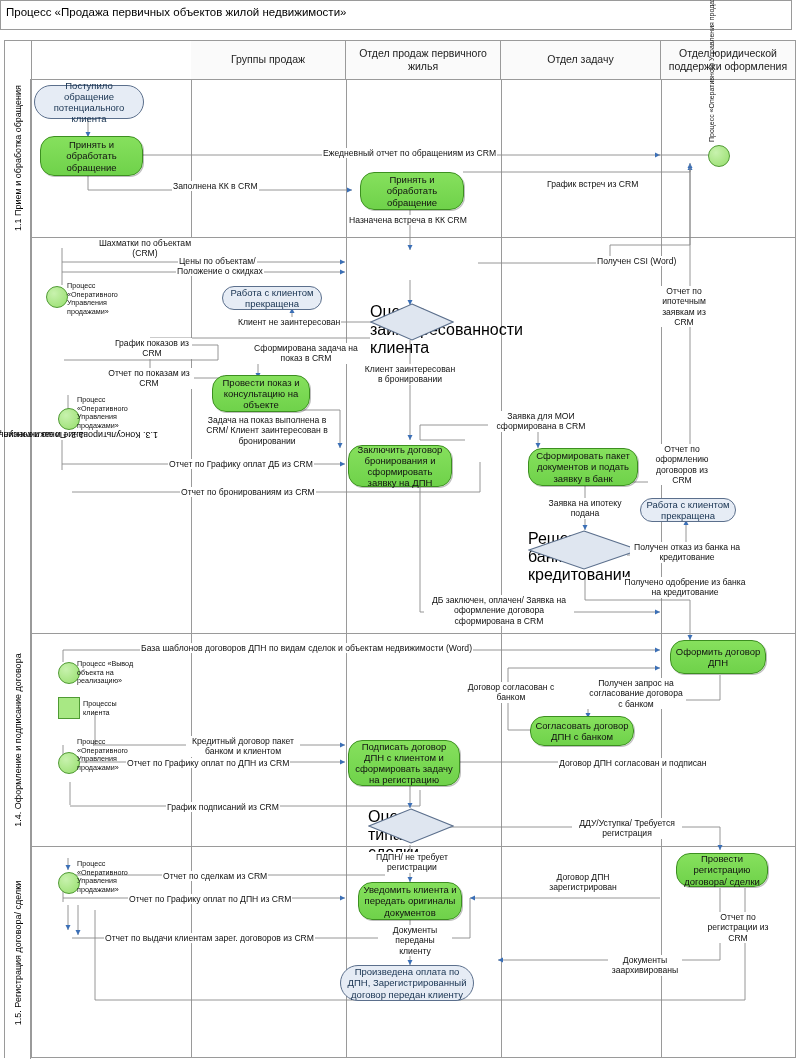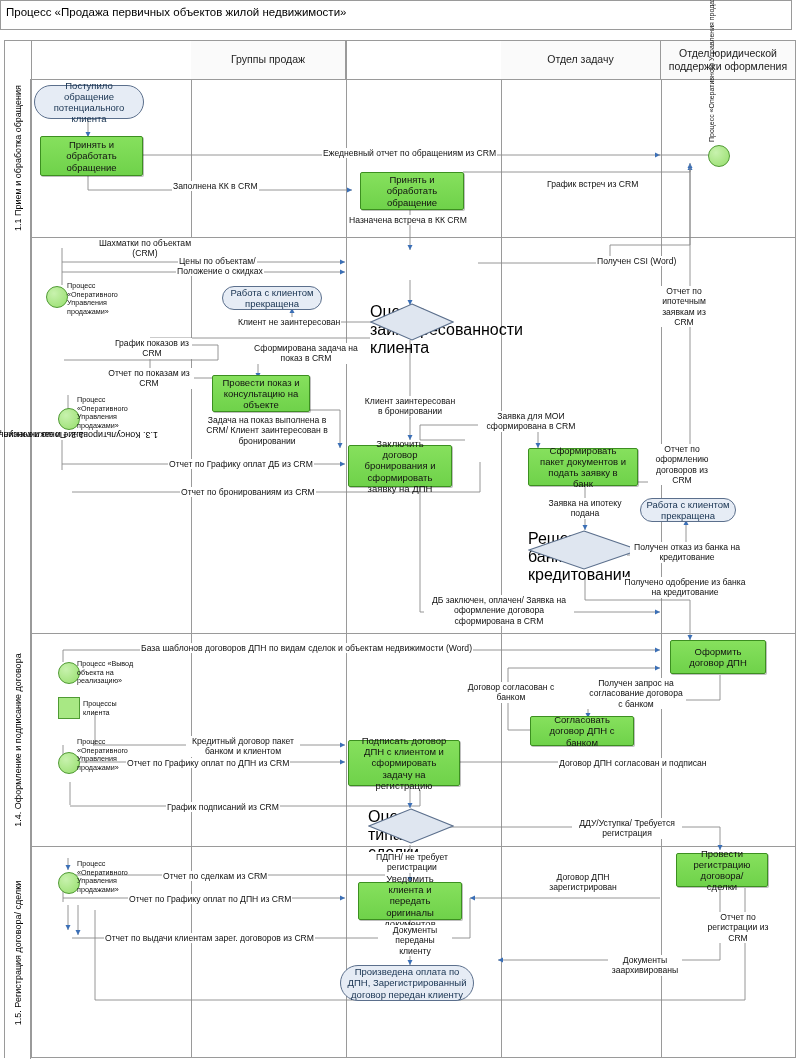--- a/index.html
+++ b/index.html
@@ -23,22 +23,22 @@
   .lanelbl{position:absolute;left:0;top:0;width:26px;height:100%;display:flex;align-items:center;justify-content:center;}
   .lanelbl span{display:block;transform:rotate(-90deg);white-space:nowrap;font-size:9px;color:#000;}
   .lanelbl.two span{line-height:1.35;}
 
   
   .hsep{position:absolute;left:0;right:0;height:0;border-top:1px solid #9a9a9a;}
 
   
   .node{position:absolute;box-sizing:border-box;display:flex;align-items:center;justify-content:center;text-align:center;
         font-size:9.5px;line-height:1.18;color:#111;}
-  .task{background:#7ed957;background:linear-gradient(#86e05d,#6fd24a);border:1.3px solid #3c8f20;border-radius:2px;
-        box-shadow:1px 1px 0 rgba(0,0,0,.25);padding:2px 9px;}
+  .task{background:#7ed957;background:linear-gradient(#86e05d,#6fd24a);border:1.3px solid #3c8f20;border-radius:14px;
+        box-shadow:1px 1px 0 rgba(0,0,0,.25);padding:2px 3px;}
   .event{background:#e6ecf5;border:1.1px solid #5b6f8c;border-radius:22px;padding:2px 4px;color:#16314f;}
   .diamond{position:absolute;box-sizing:border-box;}
   .diamond .dshape{position:absolute;left:0;top:0;width:100%;height:100%;}
   .circ{position:absolute;border-radius:50%;background:#a8e884;background:radial-gradient(circle at 35% 32%,#c8f2ae,#96de6c);
         border:1.2px solid #4f9a33;box-sizing:border-box;}
   .sq{position:absolute;background:#a8e884;border:1.2px solid #4f9a33;box-sizing:border-box;}
 
   
   .lbl{position:absolute;font-size:8.6px;line-height:1.2;color:#111;text-align:center;background:#fff;padding:0 1px;white-space:nowrap;}
   .lbl.wrap{white-space:normal;}
@@ -61,20 +61,21 @@
 
   <div class="grid">
 
     <div class="vsep" style="left:26px"></div>
     <div class="vsep" style="left:186px"></div>
     <div class="vsep" style="left:341px"></div>
     <div class="vsep" style="left:496px"></div>
     <div class="vsep" style="left:656px"></div>
 
     <div class="hdr" style="left:186px;width:155px">Группы продаж</div>
+    <div class="hdr" style="left:341px;width:155px">Отдел продаж первичного жилья</div>
     <div class="hdr" style="left:496px;width:160px">Отдел задачу</div>
     <div class="hdr last" style="left:656px;width:134px">Отдел юридической поддержки оформления</div>
 
     <div class="hsep" style="top:38px"></div>
     <div class="hsep" style="top:196px"></div>
     <div class="hsep" style="top:592px"></div>
     <div class="hsep" style="top:805px"></div>
 
     <div class="lanebar" style="top:38px;height:158px">
       <div class="lanelbl">
@@ -199,29 +200,29 @@
   <div class="lbl" style="left:237px;top:317px">Клиент не заинтересован</div>
   <div class="lbl wrap" style="left:246px;top:343px;width:118px">Сформирована задача на показ в CRM</div>
   <div class="lbl wrap" style="left:112px;top:338px;width:78px">График показов из CRM</div>
 
   <div class="node task" style="left:212px;top:375px;width:98px;height:37px">Провести показ и консультацию на объекте</div>
   <div class="lbl wrap" style="left:104px;top:368px;width:88px">Отчет по показам из CRM</div>
 
   <div class="circ" style="left:58px;top:408px;width:22px;height:22px"></div>
   <div class="lbl wrap left" style="left:76px;top:396px;width:70px;font-size:7.2px;background:transparent">Процесс «Оперативного Управления продажами»</div>
 
-  <div class="lbl wrap" style="left:362px;top:396px;width:94px">Клиент заинтересован в бронировании</div>
+  <div class="lbl wrap" style="left:362px;top:364px;width:94px">Клиент заинтересован в бронировании</div>
   <div class="lbl wrap" style="left:198px;top:415px;width:136px">Задача на показ выполнена в CRM/ Клиент заинтересован в бронировании</div>
 
   <div class="node task" style="left:348px;top:445px;width:104px;height:42px">Заключить договор бронирования и сформировать заявку на ДПН</div>
 
   <div class="lbl" style="left:168px;top:459px">Отчет по Графику оплат ДБ из CRM</div>
   <div class="lbl" style="left:180px;top:487px">Отчет по бронированиям из CRM</div>
 
-  <div class="lbl wrap" style="left:478px;top:411px;width:104px">Заявка для МОИ сформирована в CRM</div>
+  <div class="lbl wrap" style="left:488px;top:411px;width:104px">Заявка для МОИ сформирована в CRM</div>
   <div class="node task" style="left:528px;top:448px;width:110px;height:38px">Сформировать пакет документов и подать заявку в банк</div>
   <div class="lbl wrap" style="left:544px;top:498px;width:80px">Заявка на ипотеку подана</div>
 
   <div class="diamond" style="left:528px;top:530px;width:112px;height:40px">
     <svg class="dshape" viewBox="0 0 112 40">
         <polygon points="56,1 111,20 56,39 1,20" fill="#dfe6f0" stroke="#5b6f8c" stroke-width="1.1"></polygon>
       </svg>
     <div class="gwt">Решение банка о кредитовании</div>
   </div>
 

